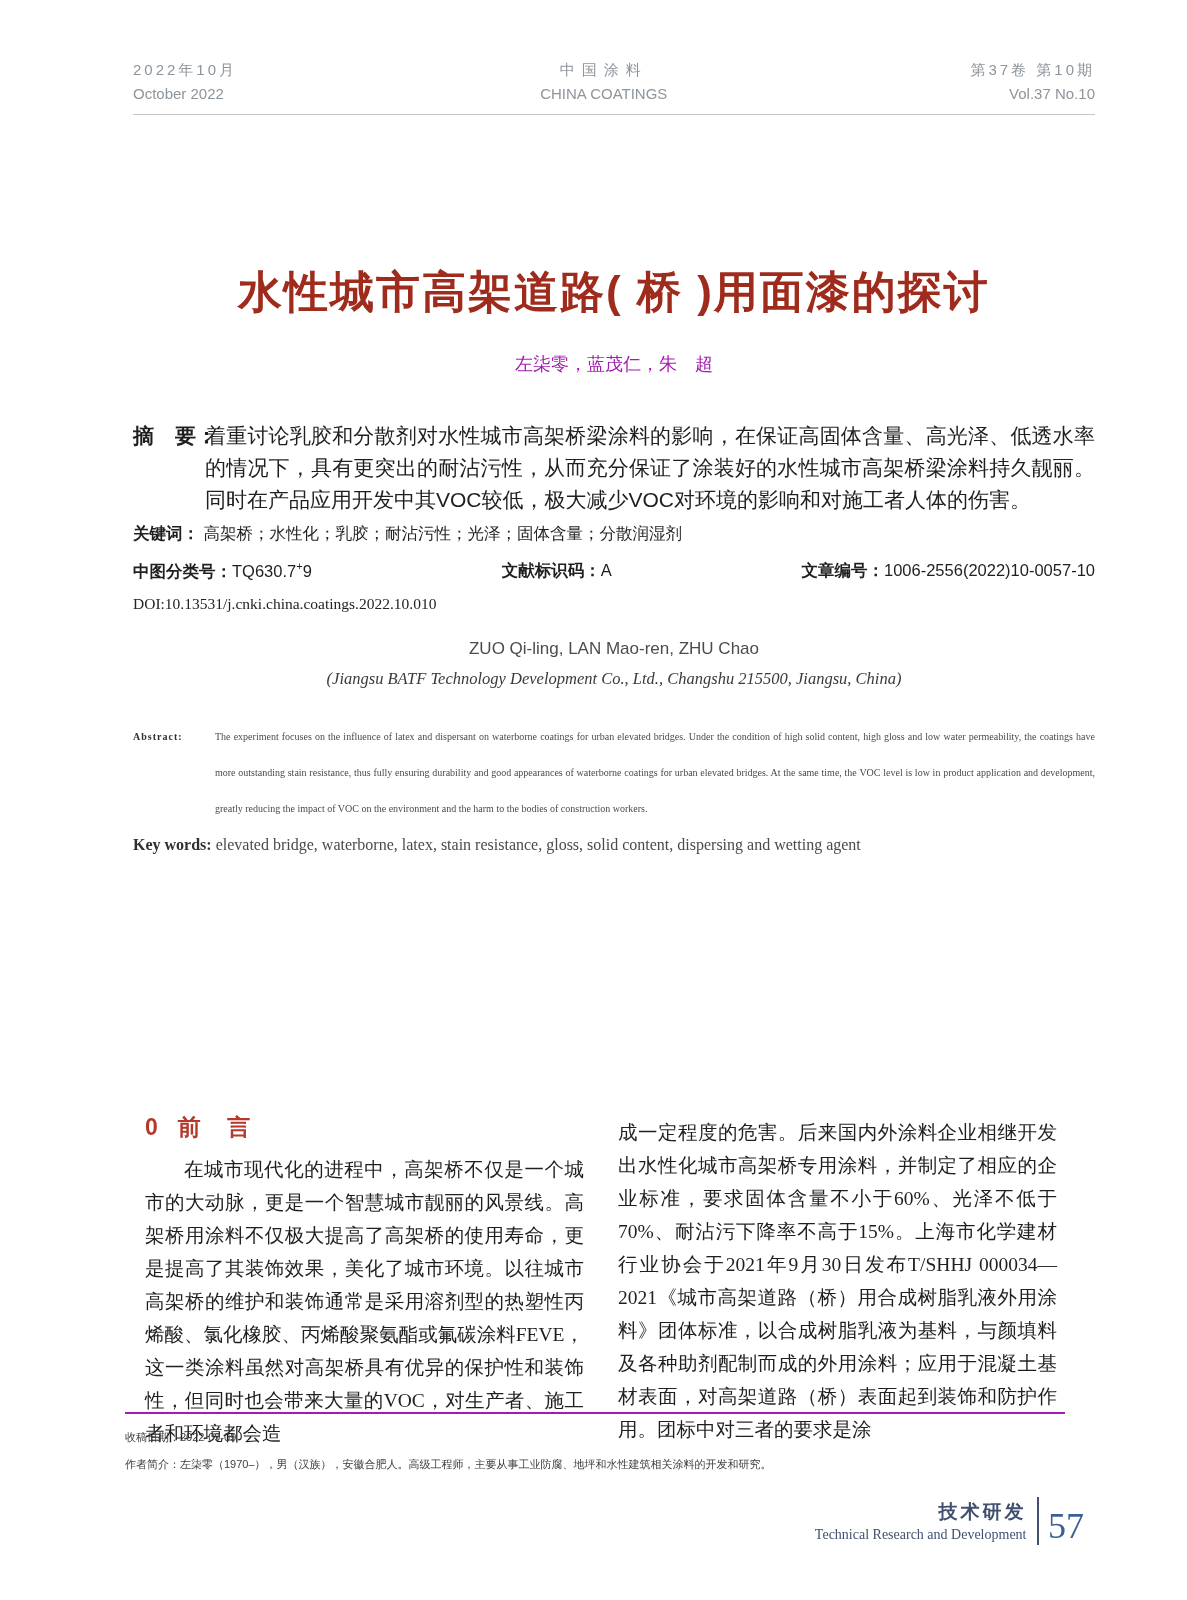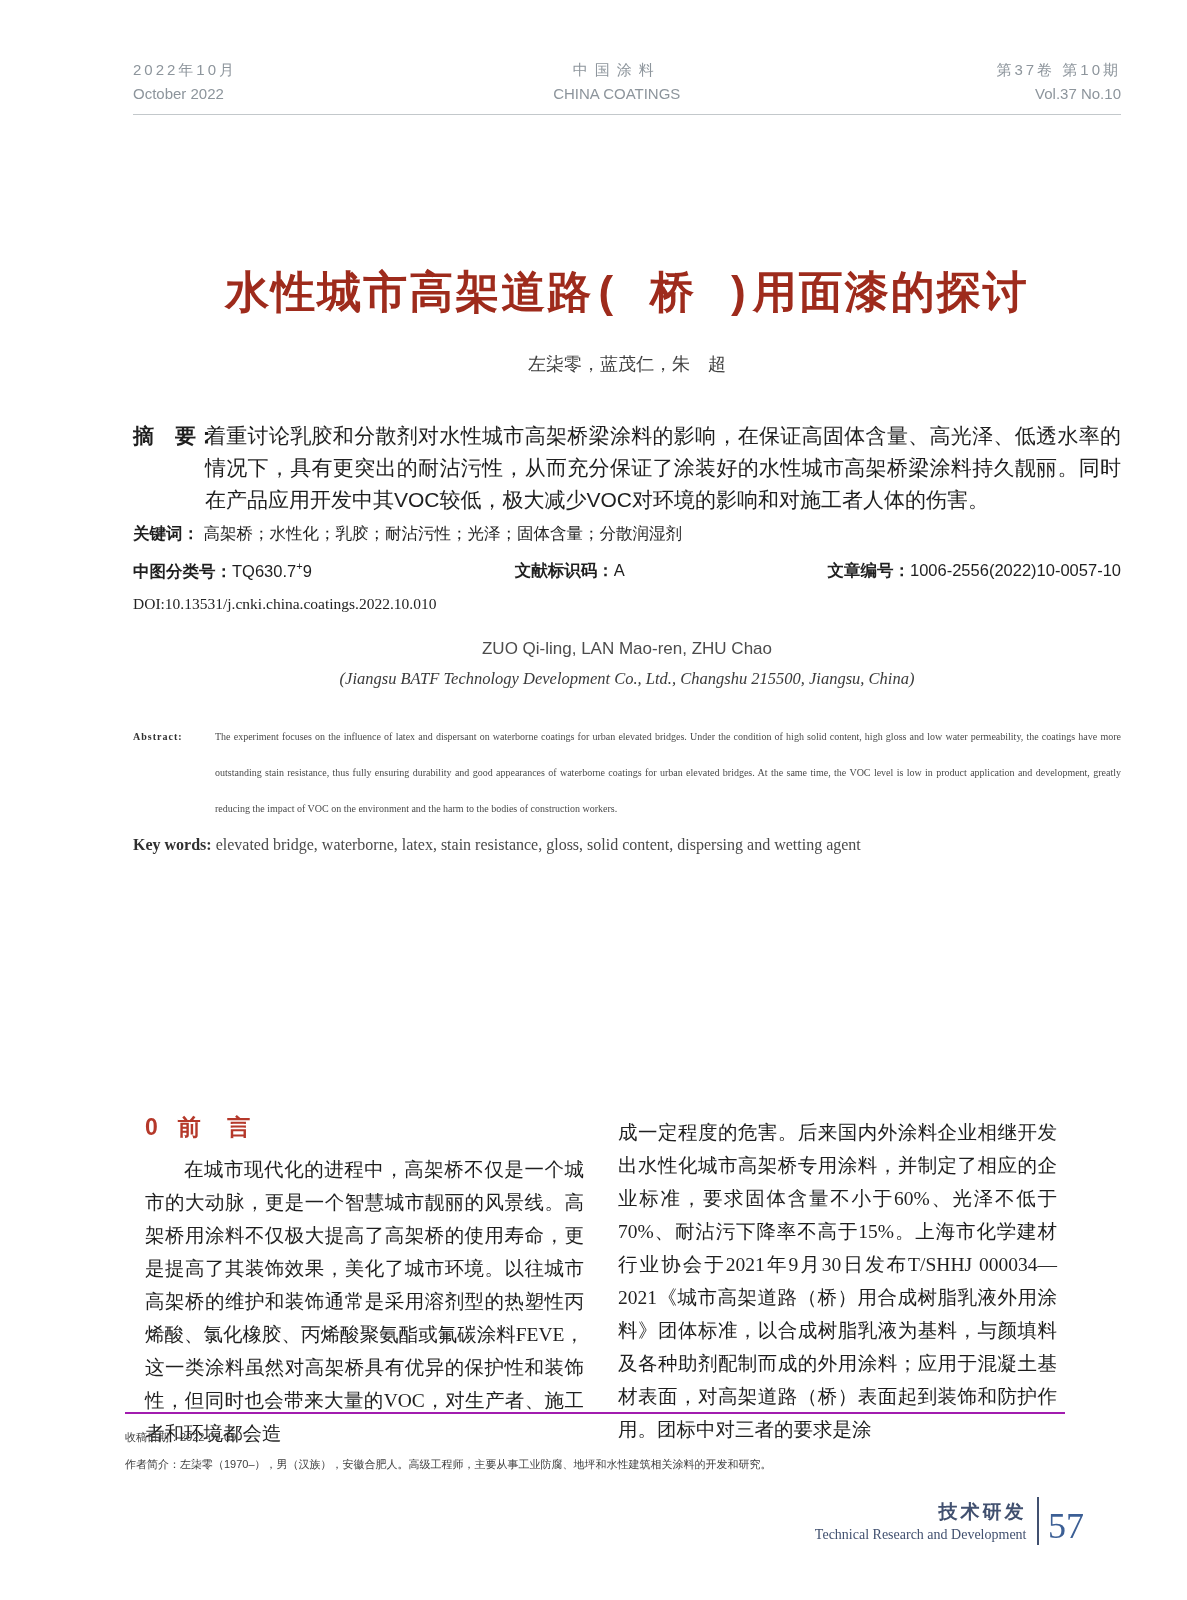--- a/index.html
+++ b/index.html
@@ -6,46 +6,46 @@
   html,body { background:#ffffff; }
   .page {
     position:relative;
     width:1187px; height:1600px;
     margin:0 auto;
     background:#fff;
     font-family:"Liberation Serif","DejaVu Serif",serif;
     color:#1f1f1f;
     overflow:hidden;
   }
-  .content { padding:0 66px 0 133px; }
+  .content { padding:0 92px 0 133px; }
 
   
   .jheader {
     display:flex; justify-content:space-between; align-items:flex-end;
     padding-top:58px; padding-bottom:8px;
     border-bottom:1.5px solid #c3c8cb;
     color:#8d959c;
     font-family:"Liberation Sans","DejaVu Sans",sans-serif;
     font-size:15px; line-height:24px;
   }
   .jheader .col-c { text-align:center; }
   .jheader .col-r { text-align:right; }
   .jheader .cn { letter-spacing:3px; }
   .jheader .col-c .cn { letter-spacing:7px; }
 
   
   .title-cn {
     margin-top:148px;
     text-align:center;
-    font-family:Liberation Mono, monospace;
+    font-family:Liberation Sans, sans-serif;
     font-weight:bold;
     font-size:44px; letter-spacing:2px;
     color:#9e2b1c;
   }
-  .authors-cn { margin-top:30px; text-align:center; font-size:18px; font-family:"Liberation Sans","DejaVu Sans",sans-serif; color:#404040; }
+  .authors-cn { margin-top:30px; text-align:center; font-size:18px; font-family:"Liberation Sans","DejaVu Sans",sans-serif; color:#a21caf; }
   .affil-cn   { margin-top:9px;  text-align:center; font-size:16.5px; font-family:"Liberation Sans","DejaVu Sans",sans-serif; color:#222; }
 
   
   .abs-cn {
     position:relative;
     margin-top:44px;
     padding-left:72px;
     font-family:"Liberation Sans","DejaVu Sans",sans-serif;
     font-size:21px; line-height:32px;
     text-align:justify;

